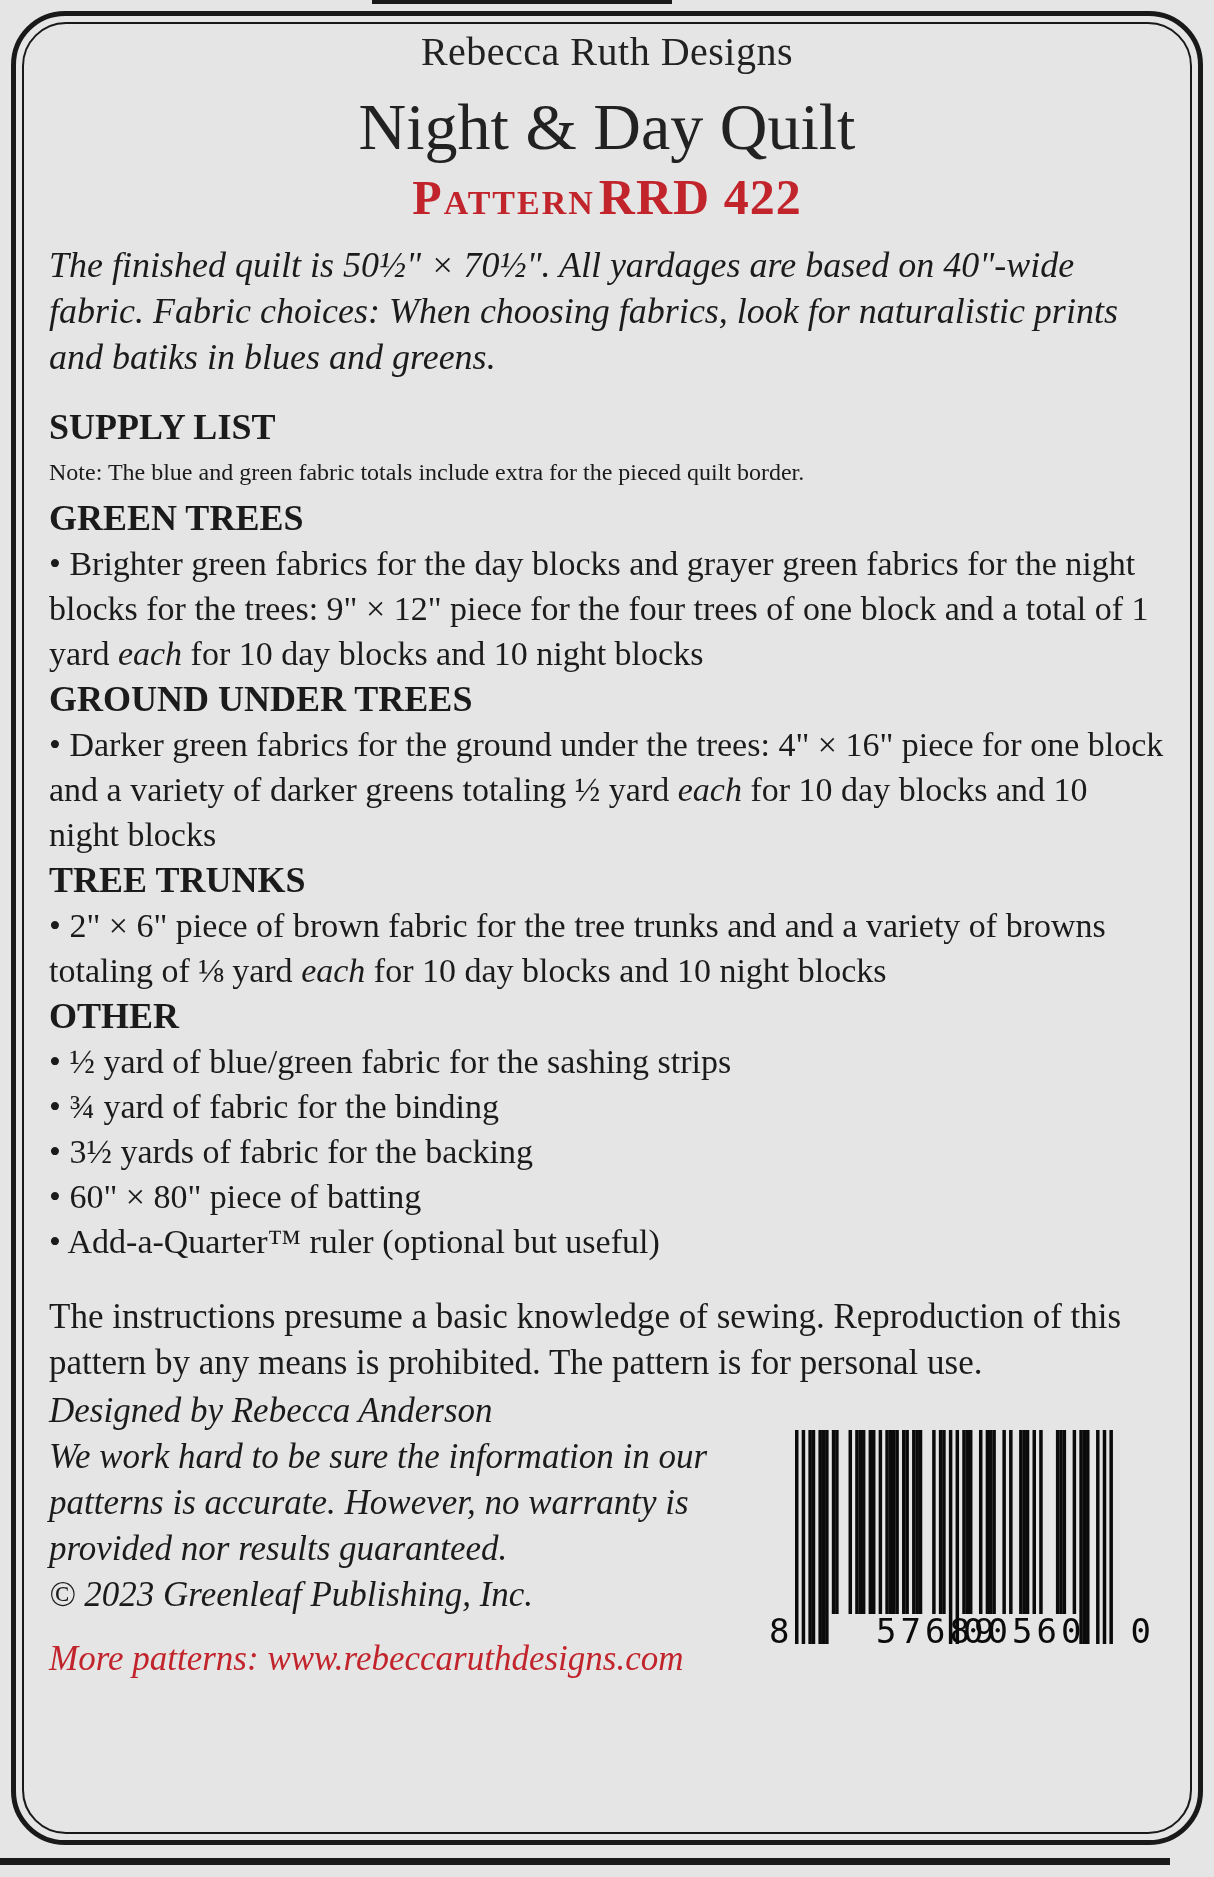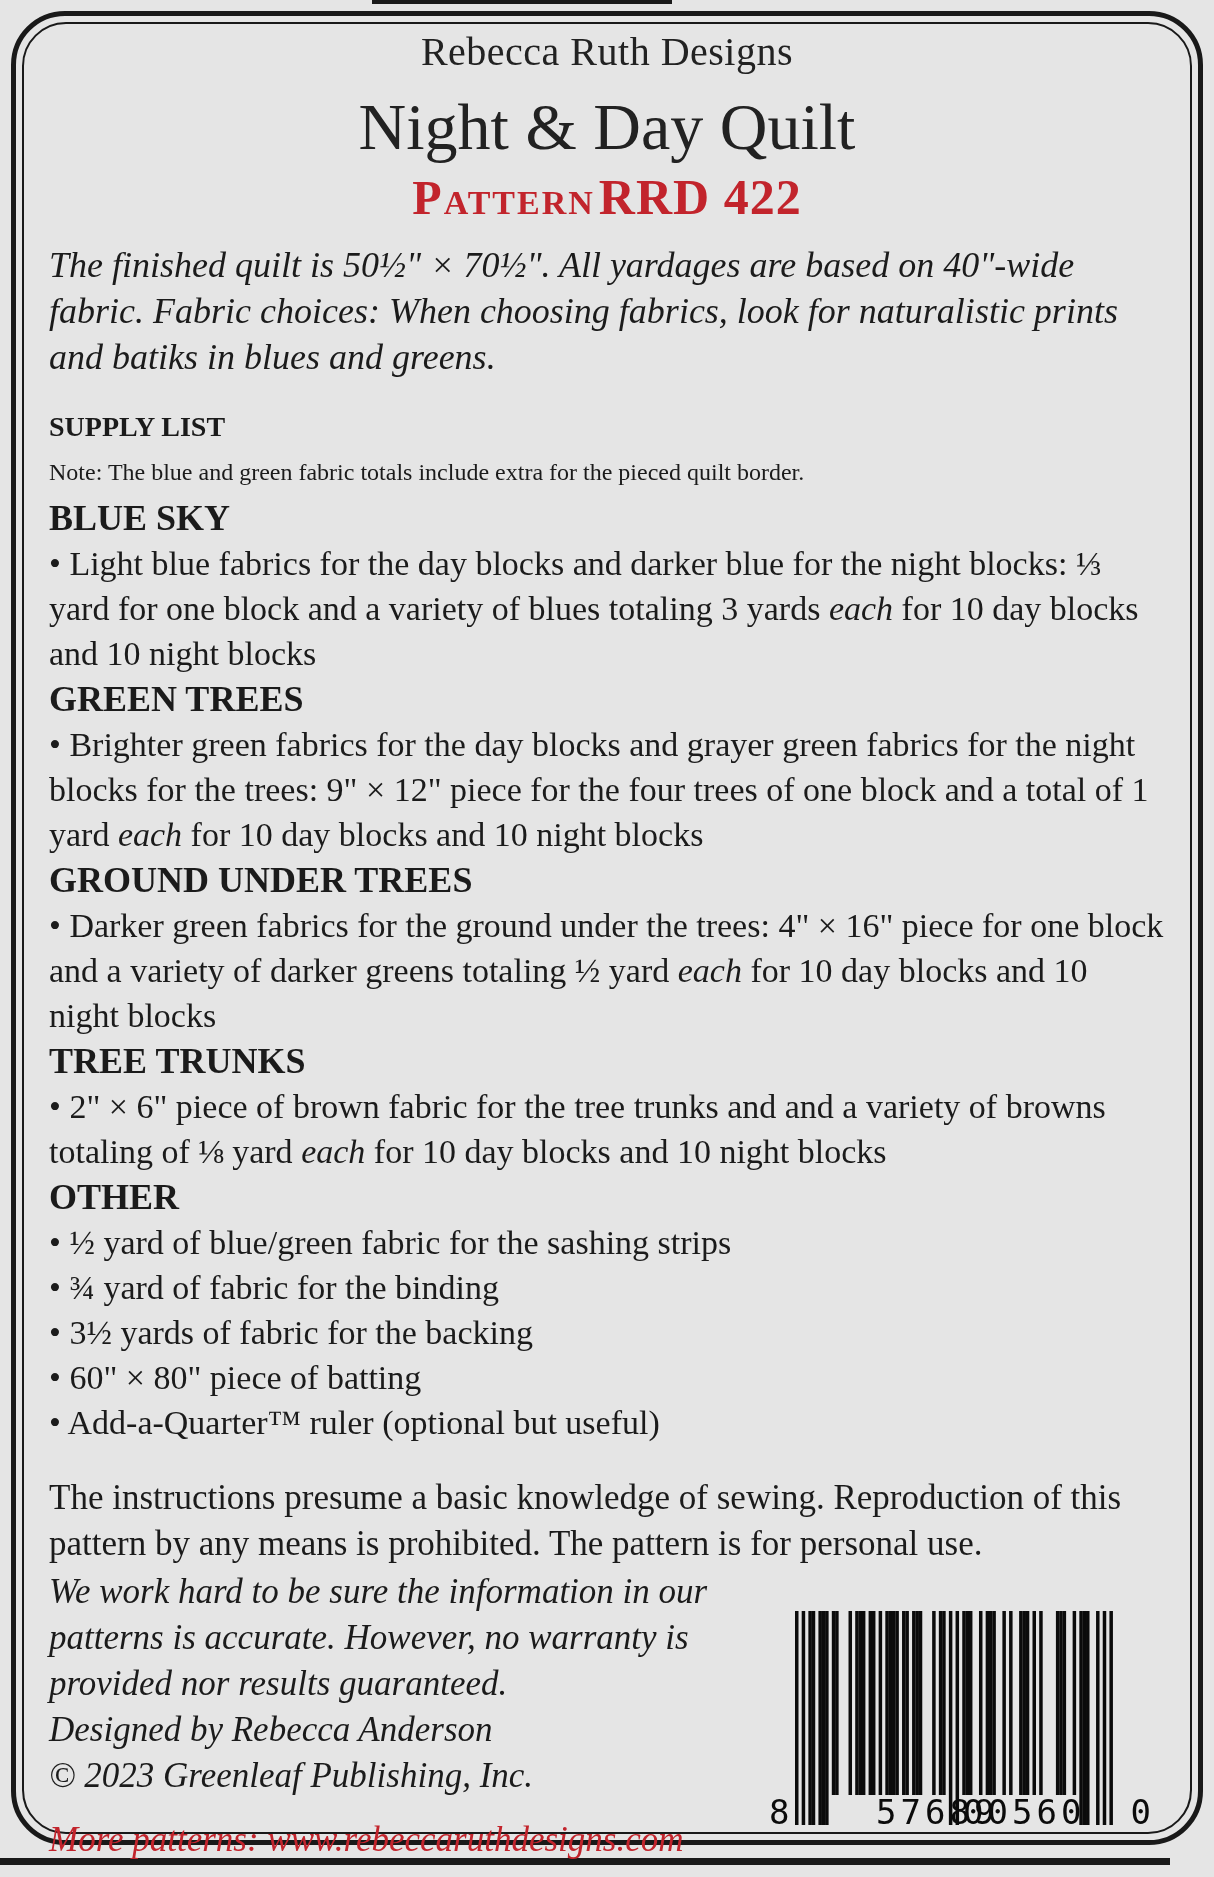--- a/index.html
+++ b/index.html
@@ -20,21 +20,21 @@
 
   .header{text-align:center;}
   .brand{font-size:40px;line-height:44px;letter-spacing:.5px;color:#222;}
   .title{font-size:66px;line-height:70px;margin-top:18px;color:#222;}
   .pattern-line{margin-top:6px;color:var(--accent,#c2242c);}
   .pattern-label{font-variant:small-caps;font-weight:700;font-size:48px;letter-spacing:2px;}
   .pattern-num{font-weight:700;font-size:50px;letter-spacing:1px;}
 
   .intro{font-style:italic;font-size:36px;line-height:46px;margin:16px 0 0;}
 
-  .h-supply{font-weight:700;font-size:28px;line-height:46px;margin-top:24px;}
+  .h-supply{font-weight:700;font-size:36px;line-height:46px;margin-top:24px;}
   .note{font-size:24px;line-height:45px;}
   .sec-h{font-weight:700;font-size:36px;line-height:46px;}
   .bullet{font-size:34px;line-height:45px;margin:0;}
   .bullet::before{content:"• ";}
   .it{font-style:italic;}
 
   .footer{margin-top:30px;}
   .f-wide{font-size:35px;line-height:46px;margin:0;}
   .cols{position:relative;height:300px;margin-top:2px;}
   .leftcol{width:700px;font-style:italic;font-size:35px;line-height:46px;}
@@ -70,24 +70,20 @@
         <span class="pattern-label">Pattern</span>
         <span class="pattern-num">RRD 422</span>
       </div>
     </div>
 
     <p class="intro">The finished quilt is 50½" × 70½".  All yardages are based on 40"-wide fabric. Fabric choices: When choosing fabrics, look for naturalistic prints and batiks in blues and greens.</p>
 
     <div class="h-supply">SUPPLY LIST</div>
     <div class="note">Note: The blue and green fabric totals include extra for the pieced quilt border.</div>
 
-    <div>
-      <div class="sec-h">BLUE SKY</div>
-      <p class="bullet"><span>Light blue fabrics for the day blocks and darker blue for the night blocks: ⅓ yard for one block and a variety of blues totaling 3 yards </span><span class="it">each</span><span> for 10 day blocks and 10 night blocks</span></p>
-    </div>
 
     <div>
       <div class="sec-h">GREEN TREES</div>
       <p class="bullet"><span>Brighter green fabrics for the day blocks and grayer green fabrics for the night blocks for the trees: 9" × 12" piece for the four trees of one block and a total of 1 yard </span><span class="it">each</span><span> for 10 day blocks and 10 night blocks</span></p>
     </div>
 
     <div>
       <div class="sec-h">GROUND UNDER TREES</div>
       <p class="bullet"><span>Darker green fabrics for the ground under the trees: 4" × 16" piece for one block and a variety of darker greens totaling ½ yard </span><span class="it">each</span><span> for 10 day blocks and 10 night blocks</span></p>
     </div>
@@ -103,22 +99,22 @@
       <p class="bullet"><span>¾ yard of fabric for the binding</span></p>
       <p class="bullet"><span>3½ yards of fabric for the backing</span></p>
       <p class="bullet"><span>60" × 80" piece of batting</span></p>
       <p class="bullet"><span>Add-a-Quarter™ ruler (optional but useful)</span></p>
     </div>
 
     <div class="footer">
       <p class="f-wide">The instructions presume a basic knowledge of sewing. Reproduction of this pattern by any means is prohibited. The pattern is for personal use.</p>
       <div class="cols">
         <div class="leftcol">
+          <p>Designed by Rebecca Anderson</p>
           <p>We work hard to be sure the information in our patterns is accurate. However, no warranty is provided nor results guaranteed.</p>
-          <p>Designed by Rebecca Anderson</p>
           <p>© 2023 Greenleaf Publishing, Inc.</p>
           <p class="f-link">More patterns: www.rebeccaruthdesigns.com</p>
         </div>
         <div class="barcode">
           <svg id="bars" width="382" height="216" viewBox="0 0 382 216" xmlns="http://www.w3.org/2000/svg">
               <rect x="26.00" y="0" width="3.50" height="214"></rect>
               <rect x="32.69" y="0" width="3.50" height="214"></rect>
               <rect x="39.38" y="0" width="3.50" height="214"></rect>
               <rect x="42.73" y="0" width="3.50" height="214"></rect>
               <rect x="49.42" y="0" width="3.50" height="214"></rect>

